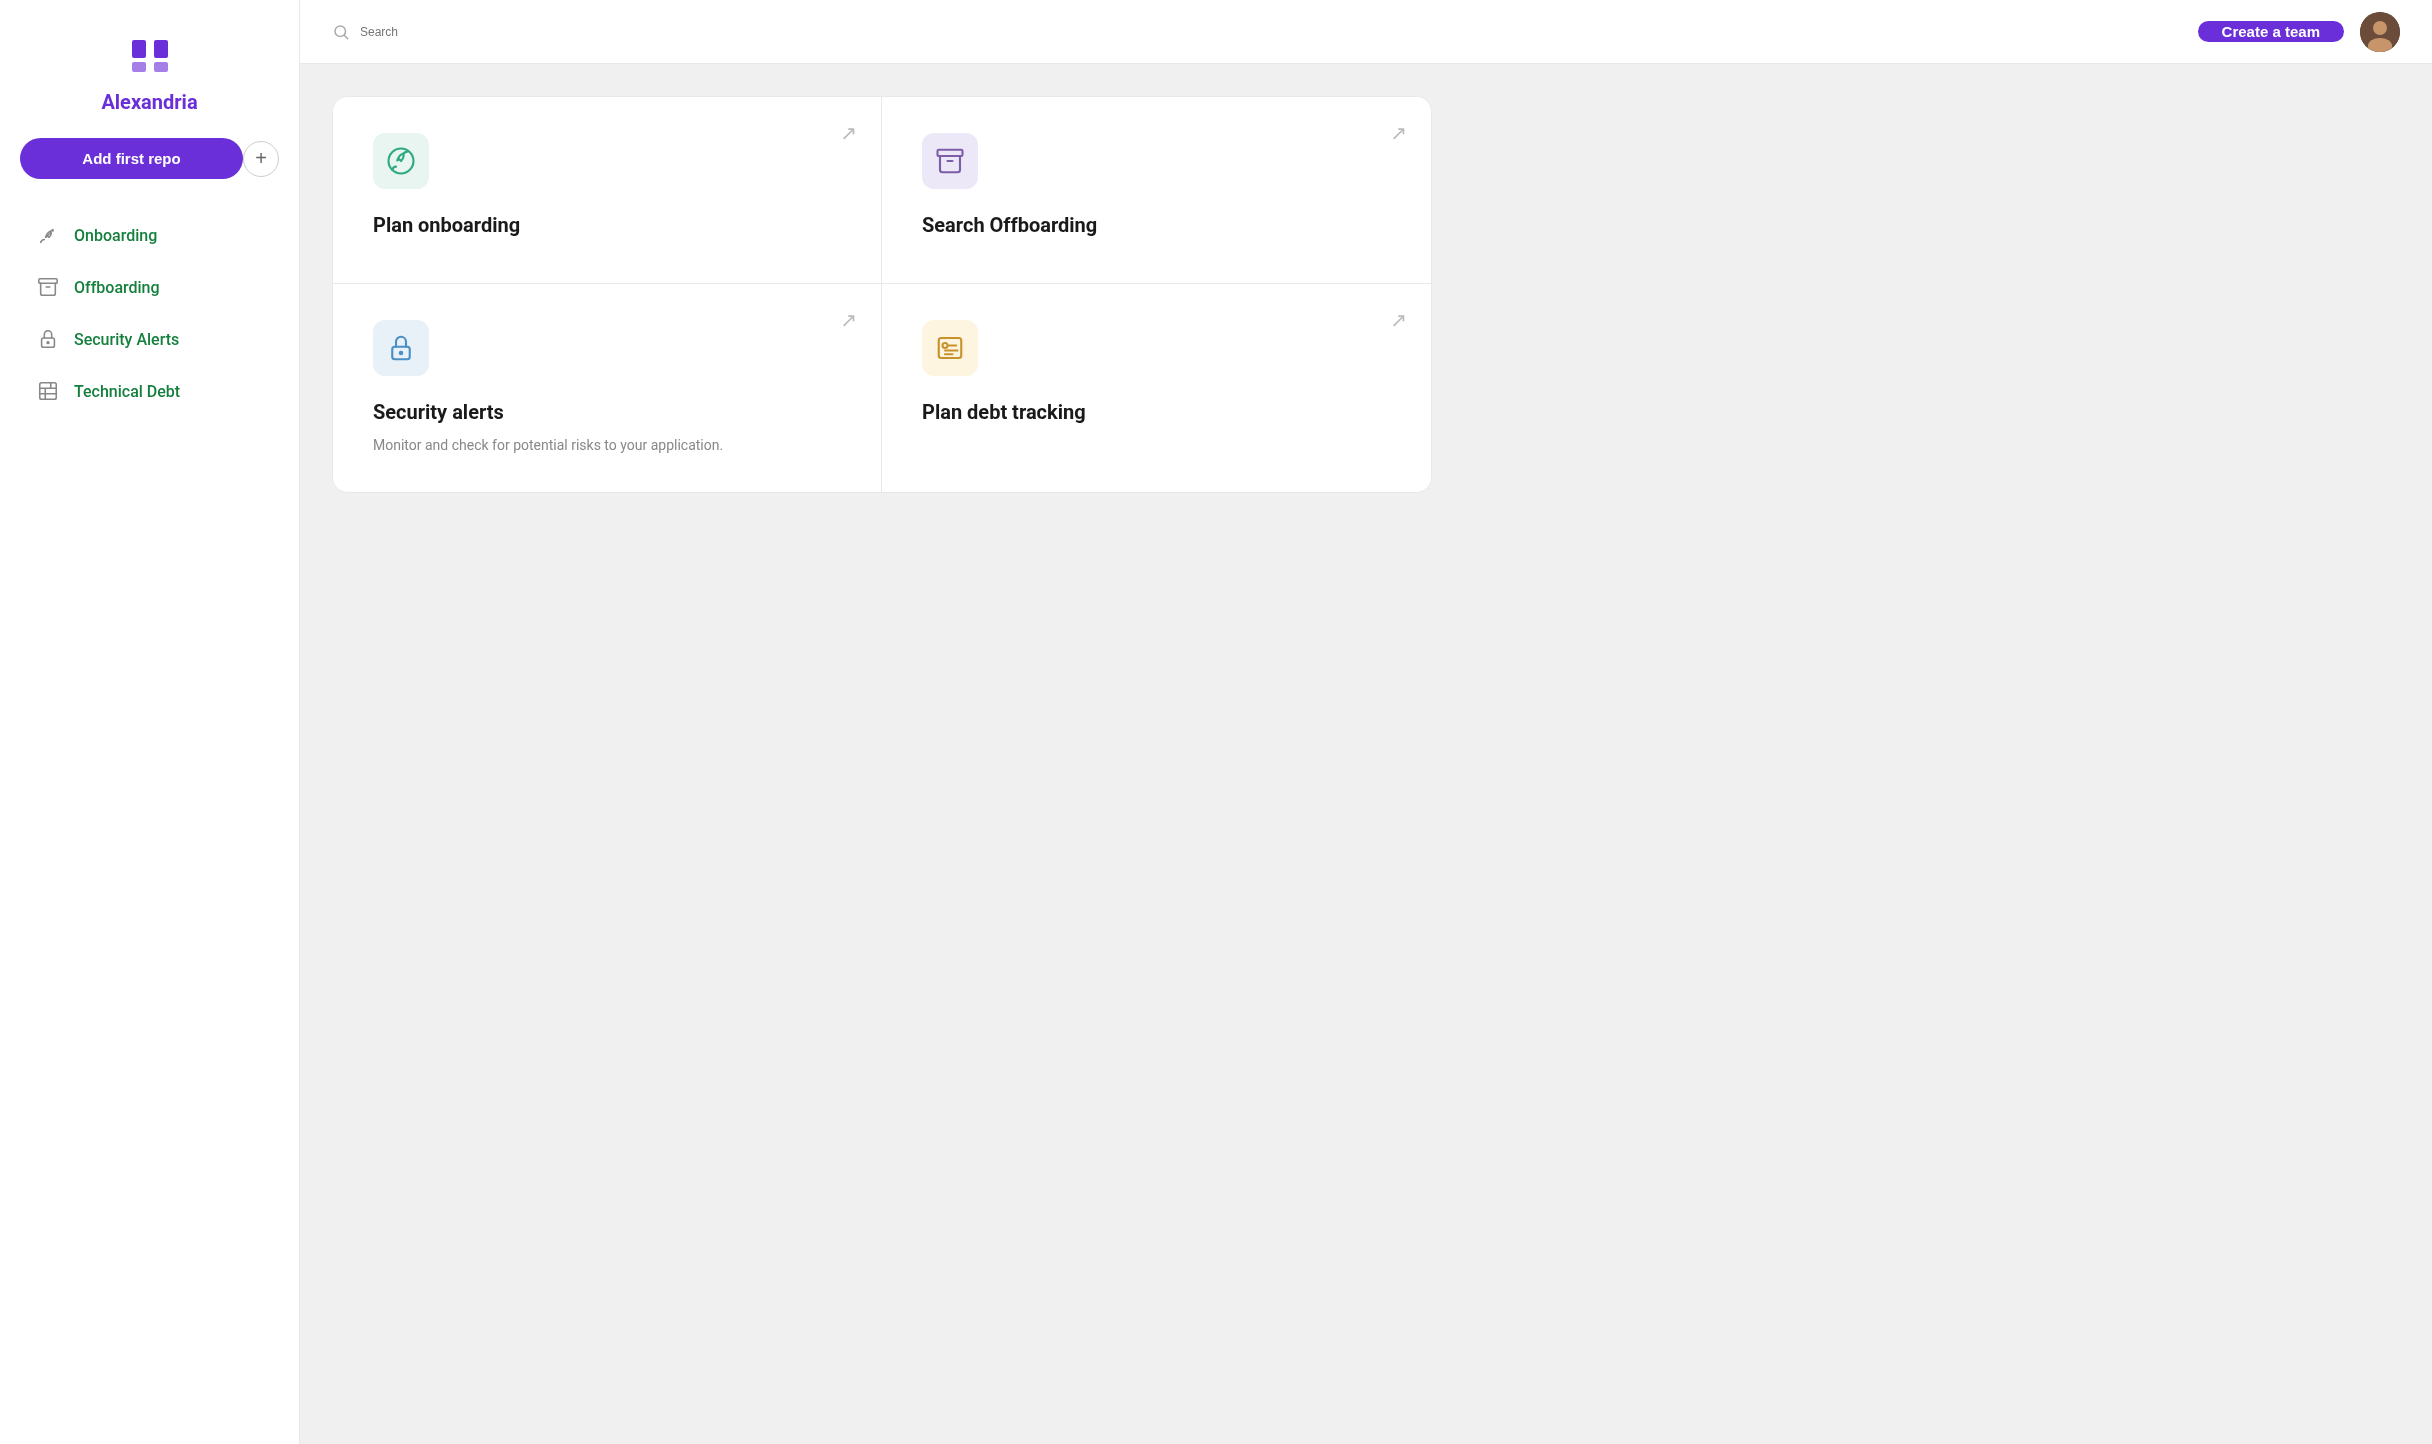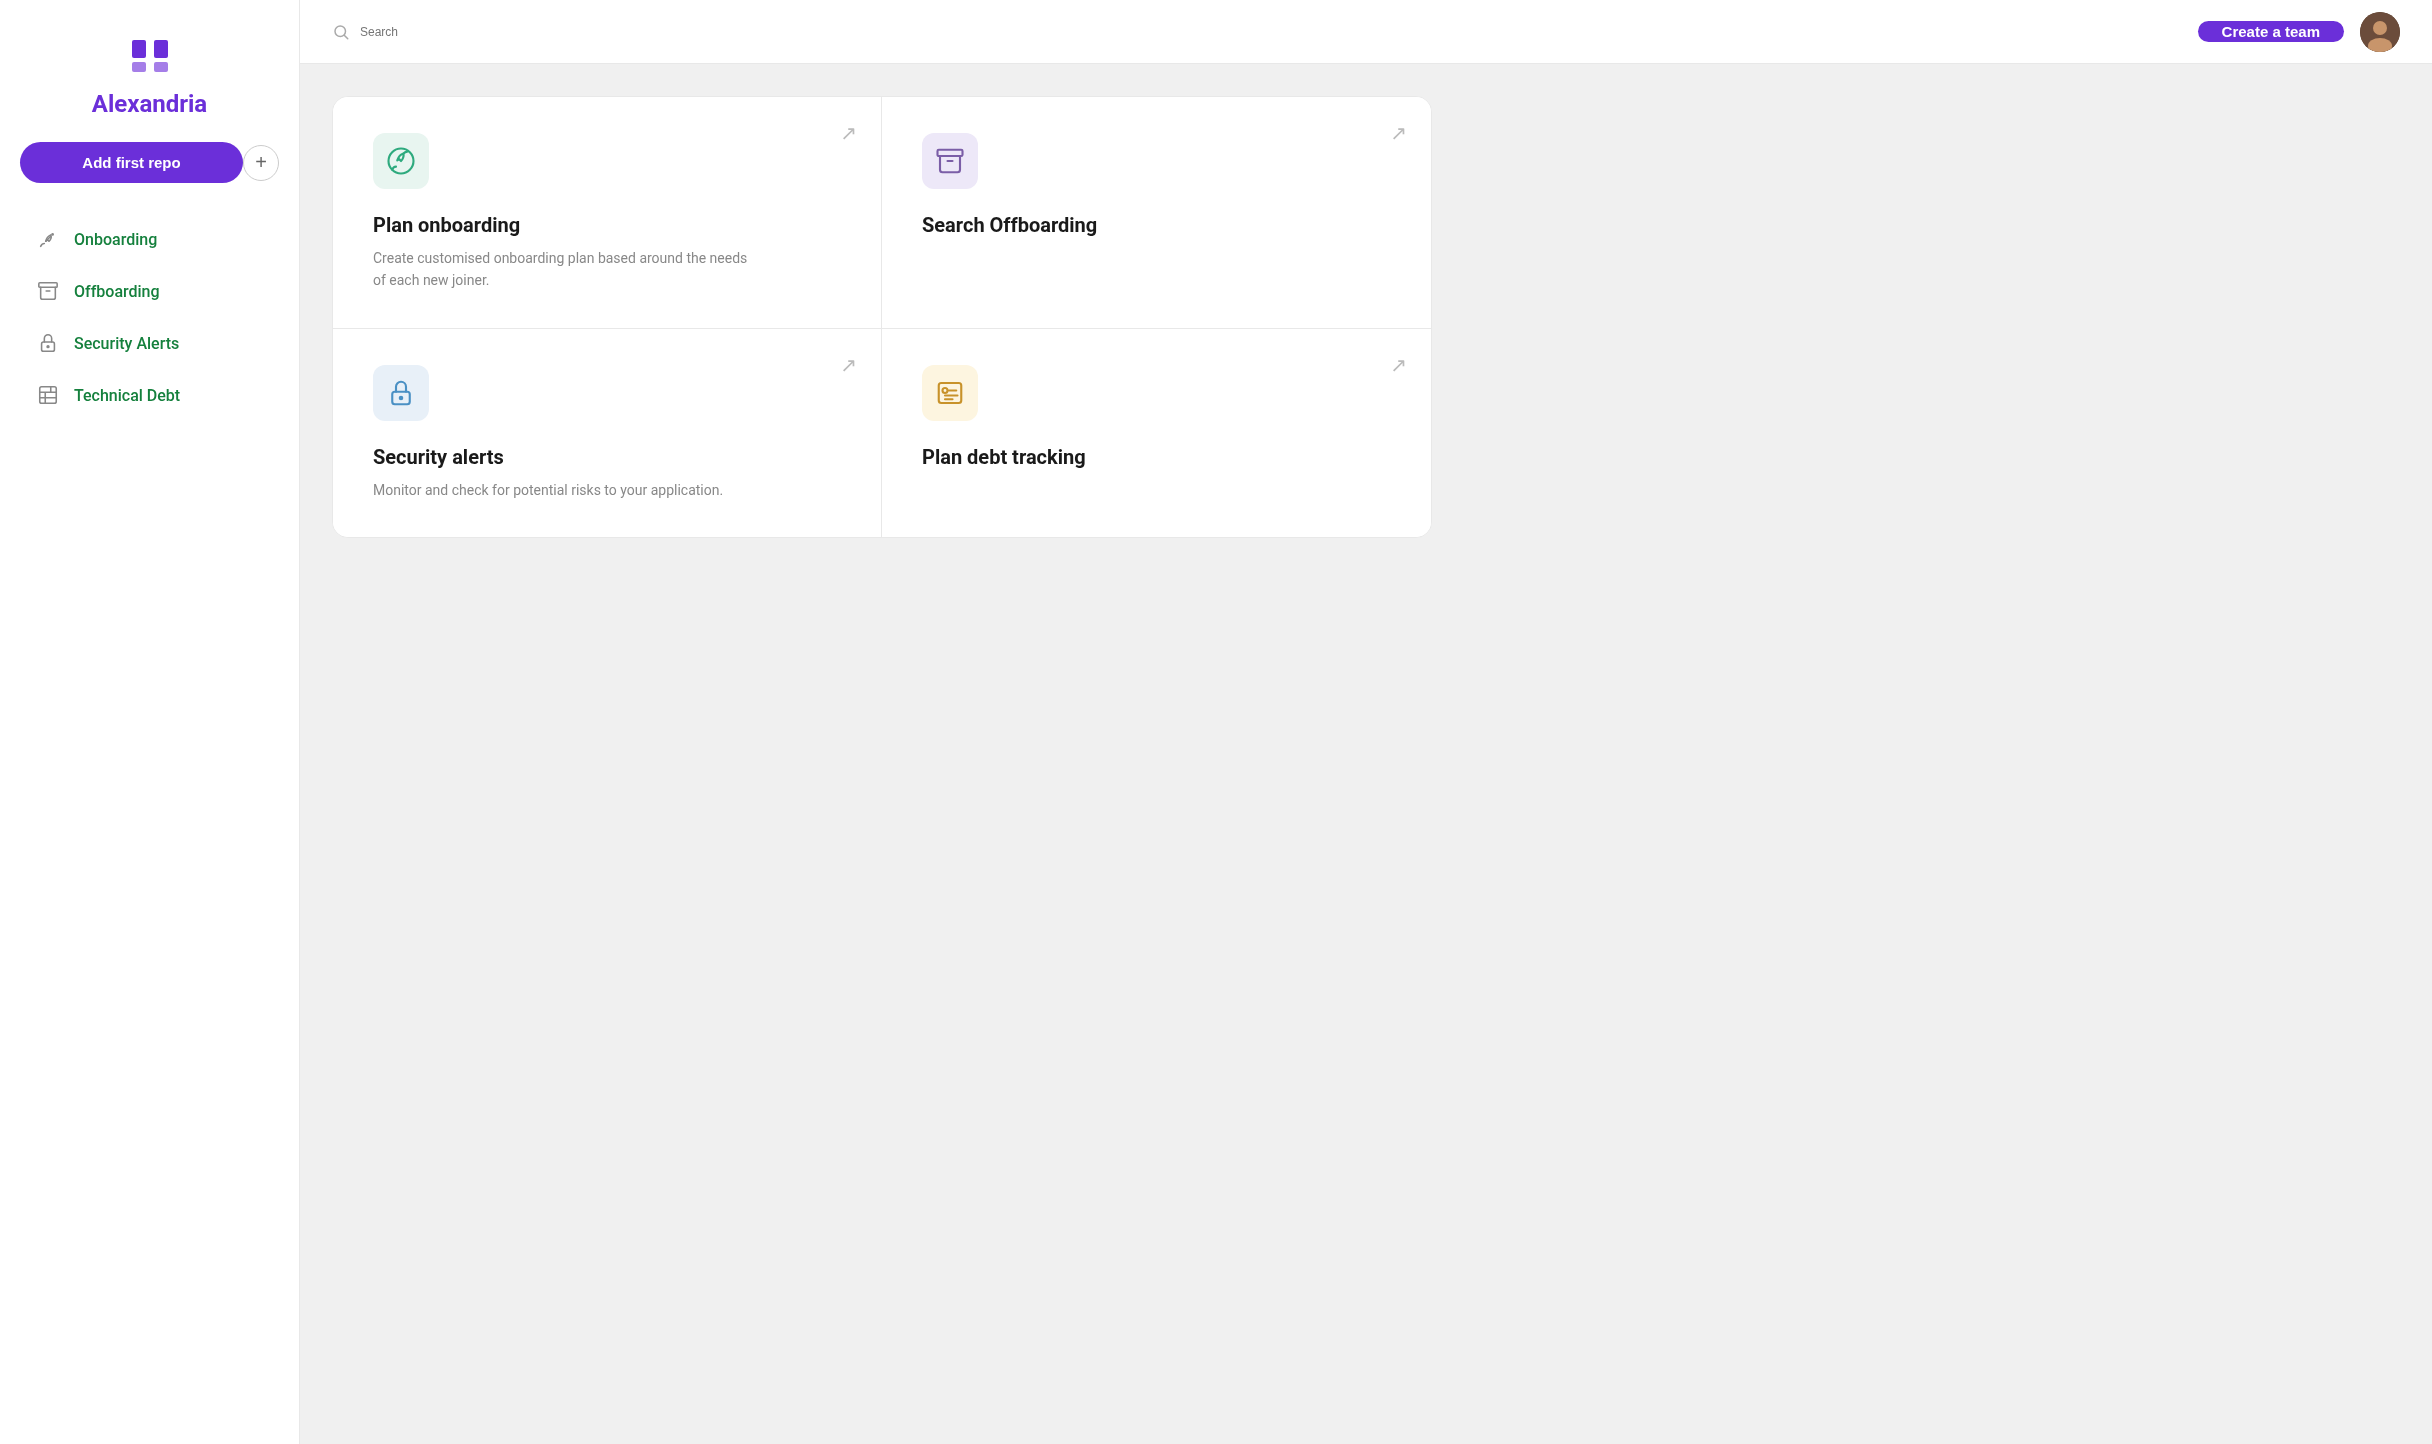--- a/index.html
+++ b/index.html
@@ -19,21 +19,21 @@
     .sidebar-logo {
       width: 48px;
       height: 48px;
       display: flex;
       align-items: center;
       justify-content: center;
       margin-bottom: 10px;
     }
     .sidebar-logo svg { width: 40px; height: 40px; }
     .sidebar-app-name {
-      font-size: 24px;
+      font-size: 20px;
       font-weight: 700;
       color: #6b2fd9;
       margin-bottom: 24px;
     }
     .add-repo-row {
       display: flex;
       align-items: center;
       width: 100%;
       margin-bottom: 32px;
     }
@@ -291,21 +291,20 @@
         <span class="card-arrow">↗</span>
         <div class="card-icon-wrap green">
           <svg width="30" height="30" viewBox="0 0 24 24" fill="none" stroke="#2eaa7e" stroke-width="1.7" stroke-linecap="round" stroke-linejoin="round">
             <path d="M12 2C6.48 2 2 6.48 2 12s4.48 10 10 10 10-4.48 10-10S17.52 2 12 2z" fill="none"></path>
             <path d="M9 11.5s1.5-4.5 5-5.5c0 0 .5 3.5-2 6l-1.5-1.5-1.5 1z" stroke="#2eaa7e" fill="none"></path>
             <path d="M14 6c1-1 2-1.5 3-1.5" stroke="#2eaa7e"></path>
             <path d="M5 19c.5-1.5 2-2.5 3-2.5" stroke="#2eaa7e"></path>
           </svg>
         </div>
         <div class="card-title">Plan onboarding</div>
-        <div class="card-desc">Create customised onboarding plan based around the needs of each new joiner.</div>
       </div>
 
       <div class="card">
         <span class="card-arrow">↗</span>
         <div class="card-icon-wrap purple">
           <svg width="30" height="30" viewBox="0 0 24 24" fill="none" stroke="#7b5ea7" stroke-width="1.7" stroke-linecap="round" stroke-linejoin="round">
             <rect x="2" y="3" width="20" height="5" rx="1"></rect>
             <path d="M4 8v11a2 2 0 002 2h12a2 2 0 002-2V8"></path>
             <path d="M10 12h4"></path>
           </svg>

